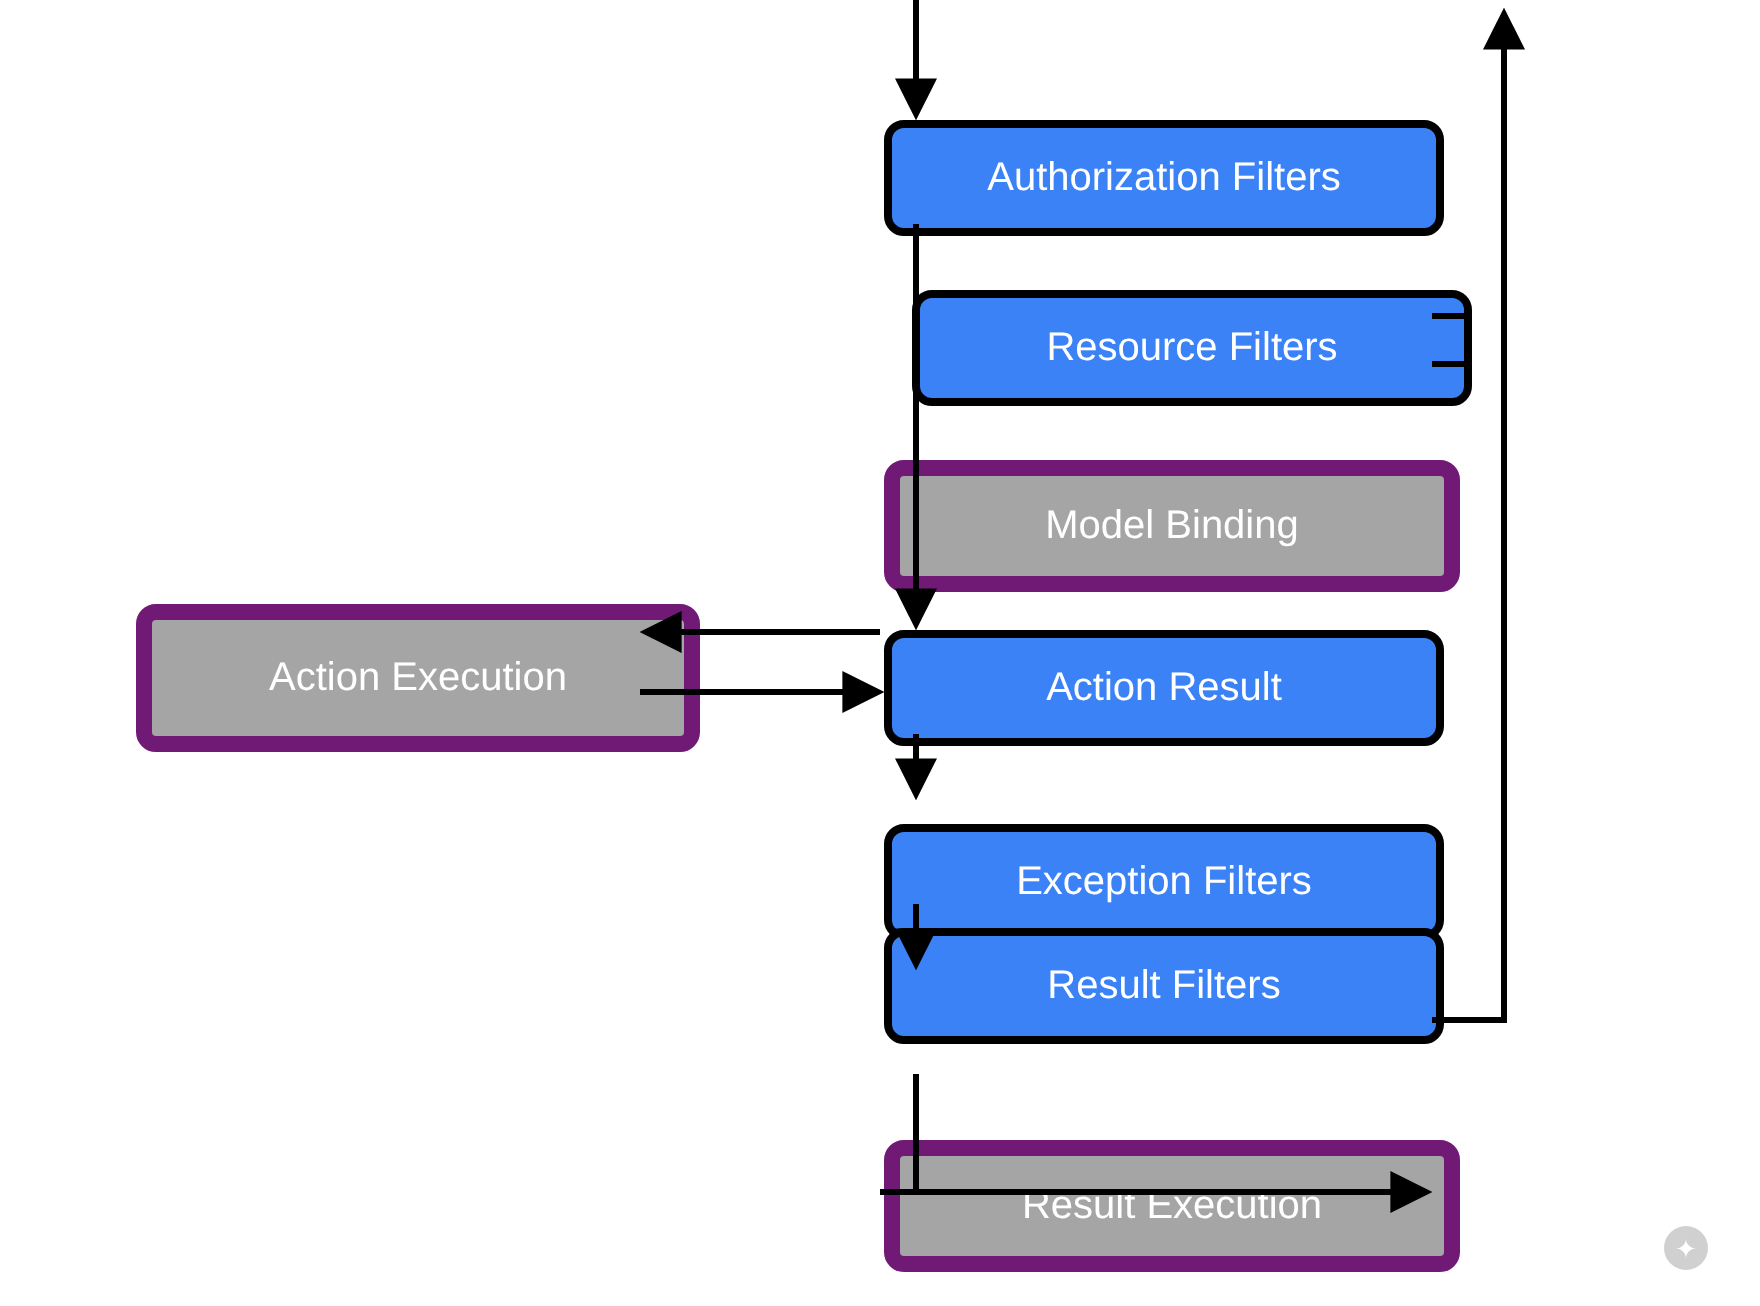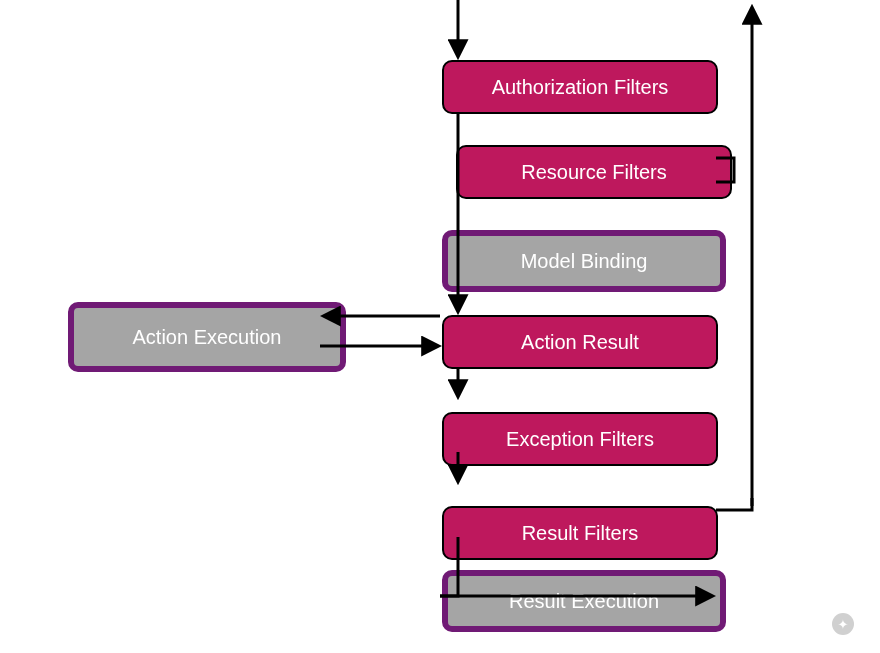--- a/index.html
+++ b/index.html
@@ -1,39 +1,39 @@
 <!DOCTYPE html>
 <html><head>
 <meta charset="utf-8">
 <style>
   html,body{margin:0;padding:0;background:#fff;font-family:"Segoe UI",Arial,sans-serif}
   .stage{position:relative;width:880px;height:653px;overflow:hidden}
   .box{position:absolute;border-radius:10px;display:flex;align-items:center;justify-content:center;text-align:center;font-size:20px;line-height:1.2}
-  .blue{background:#be185d;border:2px solid #000000;color:#fff}
-  .gray{background:#a5a5a5;border:6px solid #701a75;color:#fff}
+  .blue{background:#3b82f6;border:4px solid #000000;color:#fff}
+  .gray{background:#a5a5a5;border:8px solid #701a75;color:#fff}
   svg{position:absolute;left:0;top:0}
   .wm{position:absolute;right:20px;bottom:18px;display:flex;align-items:center;color:#b0b0b0;font-size:16px;opacity:.85}
   .wm .ico{width:22px;height:22px;border-radius:50%;background:#c8c8c8;margin-right:6px;display:flex;align-items:center;justify-content:center;font-size:13px;color:#fff}
 </style>
 </head>
 <body>
 
 <div class="stage">
 
   <div class="box blue" style="left:442px;top:60px;width:272px;height:50px">Authorization Filters</div>
   <div class="box blue" style="left:456px;top:145px;width:272px;height:50px">Resource Filters</div>
   <div class="box gray" style="left:442px;top:230px;width:272px;height:50px">Model Binding</div>
   <div class="box blue" style="left:442px;top:315px;width:272px;height:50px">Action Result</div>
   <div class="box gray" style="left:68px;top:302px;width:266px;height:58px">
     <div>
       <div>Action Execution</div>
     </div>
   </div>
   <div class="box blue" style="left:442px;top:412px;width:272px;height:50px">Exception Filters</div>
-  <div class="box blue" style="left:442px;top:506px;width:272px;height:50px">Result Filters</div>
+  <div class="box blue" style="left:442px;top:464px;width:272px;height:50px">Result Filters</div>
   <div class="box gray" style="left:442px;top:570px;width:272px;height:50px">Result Execution</div>
 
   <svg width="880" height="653">
     <defs>
       <marker id="ah" viewBox="0 0 10 10" refX="8" refY="5" markerWidth="7" markerHeight="7" orient="auto-start-reverse">
         <path d="M0,0 L10,5 L0,10 z" fill="#000"></path>
       </marker>
     </defs>
     <g stroke="#000" stroke-width="3" fill="none">
 

